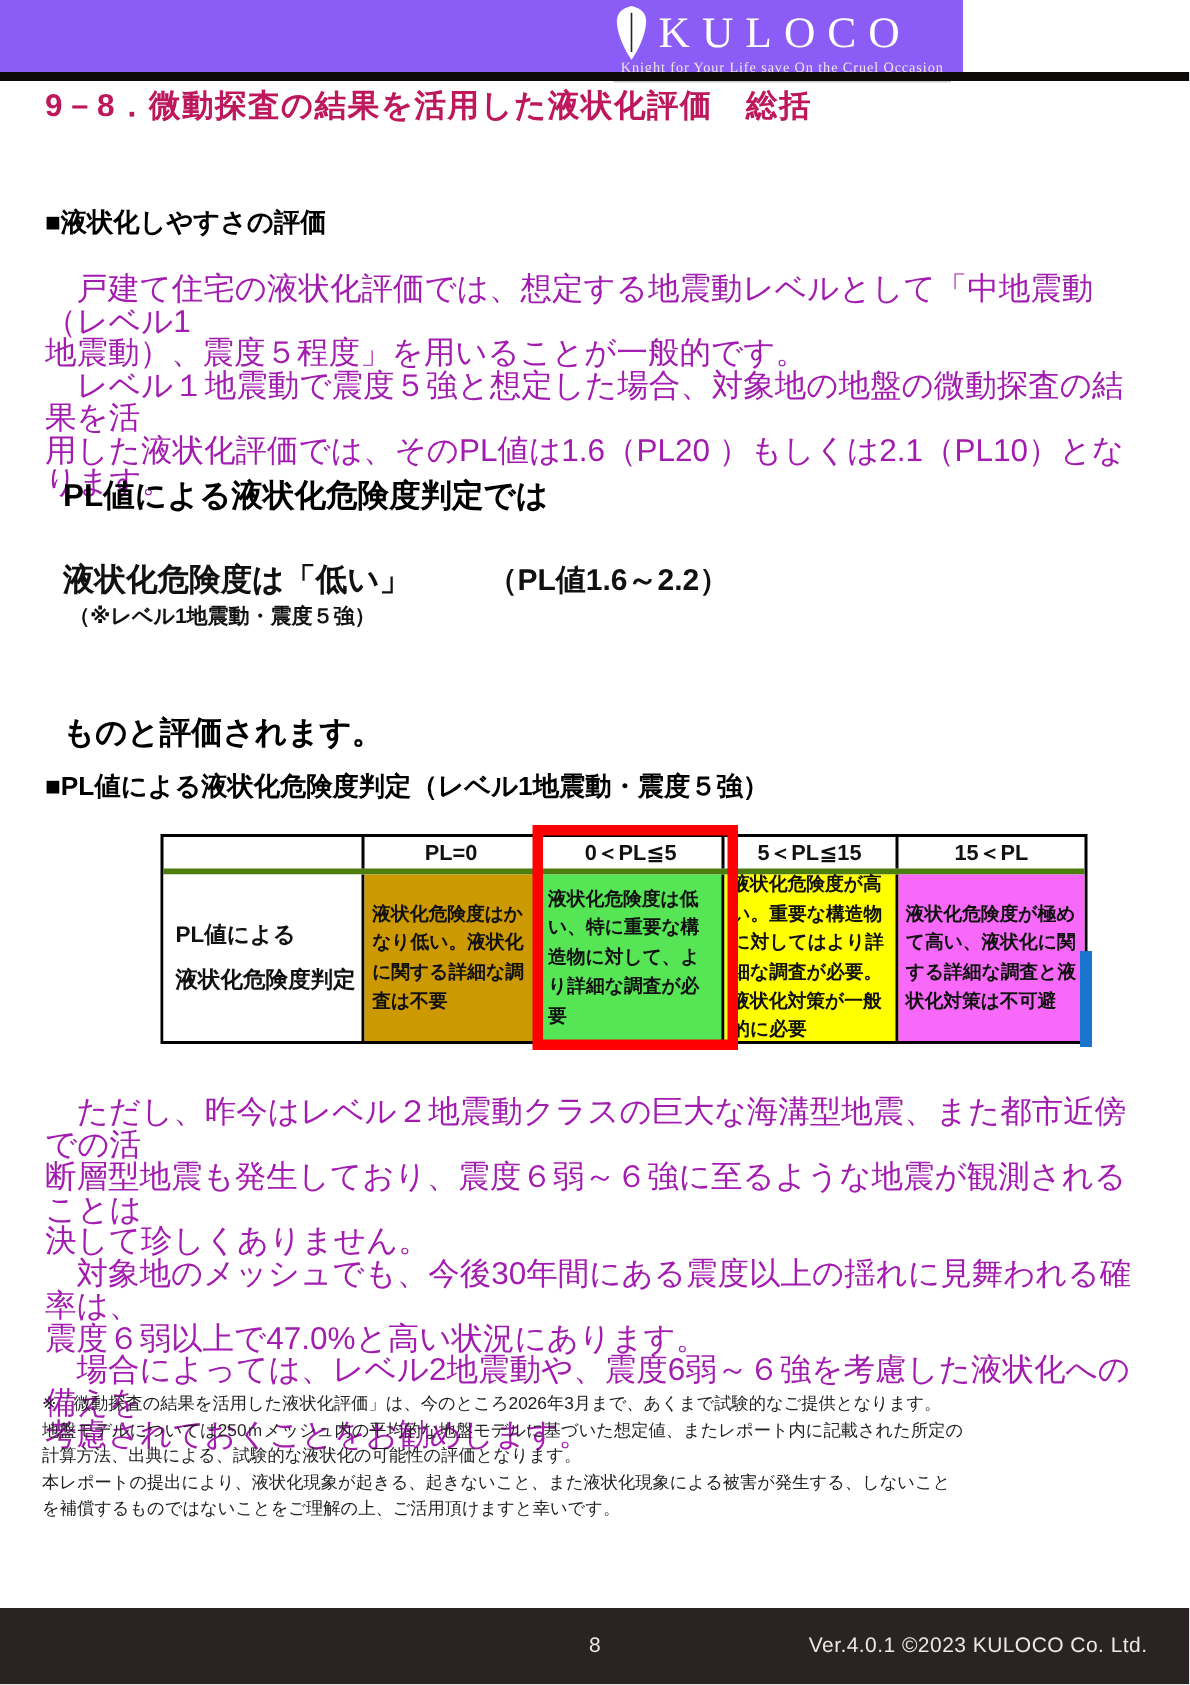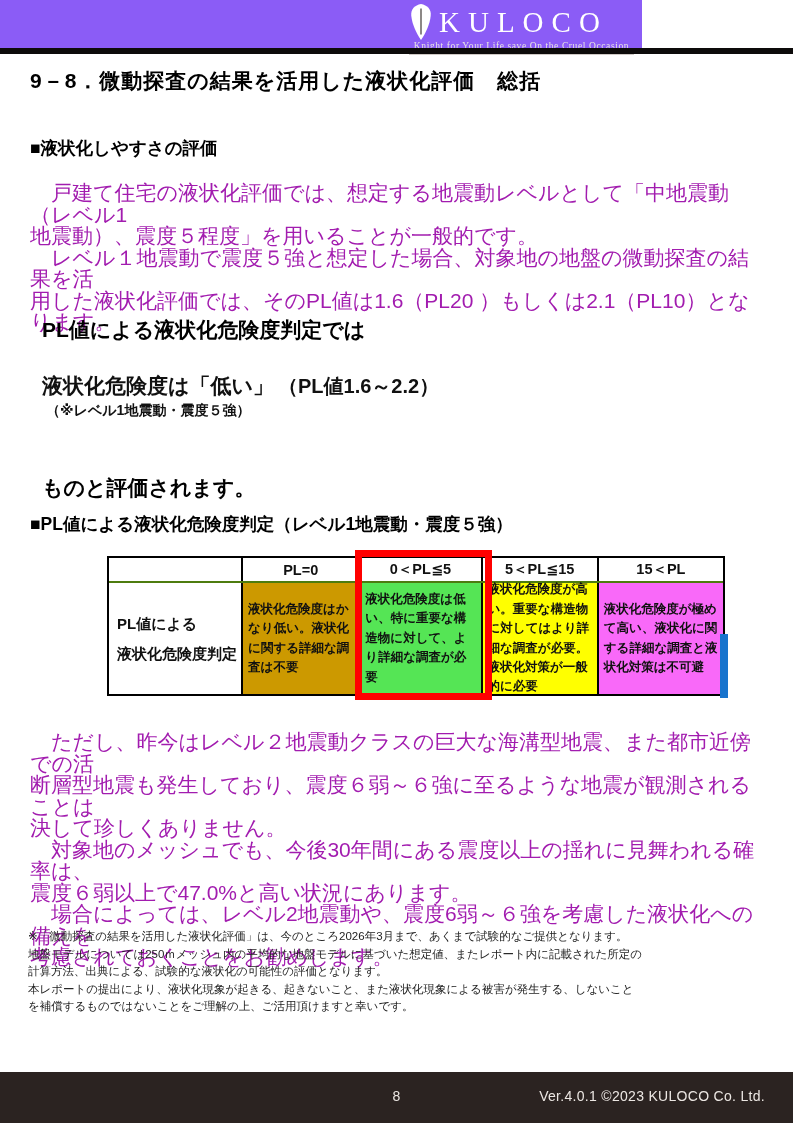--- a/index.html
+++ b/index.html
@@ -38,56 +38,56 @@
   }
   .logo-tagline {
     font-family: "Liberation Serif", "DejaVu Serif", serif;
     color: #e9e5e2; font-size: 9.5px; letter-spacing: 0.6px;
     white-space: nowrap; text-align: center;
     border-bottom: 2px solid #cfc9c5; padding-bottom: 2px; margin-top: 1px;
   }
 
   
   .page-title {
-    position: absolute; left: 30px; top: 67px;
+    position: absolute; left: 30px; top: 56px;
     font-size: 21px; font-weight: bold; letter-spacing: 1px;
-    color: #000000;
+    color: #be185d;
   }
   .sec-heading {
     position: absolute; left: 30px;
     font-size: 17.5px; font-weight: bold; color: #000;
   }
   .sec-heading.s1 { top: 136px; }
   .sec-heading.s2 { top: 512px; }
 
   .body-para {
     position: absolute; left: 30px; width: 736px;
     font-size: 21px; line-height: 21.5px; color: #a21caf;
     white-space: pre-wrap;
   }
   .body-para.p1 { top: 182px; }
   .body-para.p2 { top: 731px; }
 
   .big-head { position: absolute; left: 42px; font-size: 21px; font-weight: bold; color:#000; }
   .big-head.h1 { top: 316px; }
   .big-head.h3 { top: 446px; margin-top: 28px; }
-  .big-head-row { position: absolute; left: 42px; top: 372px; display: flex; align-items: baseline; }
+  .big-head-row { position: absolute; left: 42px; top: 372px; display: flex; align-items: baseline; gap: 47px; }
   .big-head-row .main { font-size: 21px; font-weight: bold; }
   .big-head-row .sub  { font-size: 20px; font-weight: bold; margin-left: 4px; }
   .head-note { position: absolute; left: 46px; top: 402px; font-size: 14px; font-weight: bold; }
 
   
   .risk-table {
     position: absolute; left: 107px; top: 556px;
     width: 618px; height: 140px;
     border: 2px solid #000; background: #fff;
     display: flex; flex-direction: column;
   }
   .risk-row { display: flex; flex: 0 0 auto; }
-  .risk-row.header { height: 25px; border-bottom: 2px solid #4d7c0f; }
+  .risk-row.header { height: 25px; border-bottom: 4px solid #4d7c0f; }
   .risk-row.body { height: 111px; }
   .risk-cell {
     border-right: 2px solid #000;
     display: flex; align-items: center; justify-content: center;
   }
   .risk-cell:last-child { border-right: none; }
   .c0 { width: 135px; } .c1 { width: 118px; } .c2 { width: 123px; } .c3 { width: 117px; } .c4 { width: 125px; }
   .risk-head-cell { font-size: 14.5px; font-weight: bold; }
   .risk-label-cell {
     font-size: 15px; font-weight: bold; line-height: 2.0;

